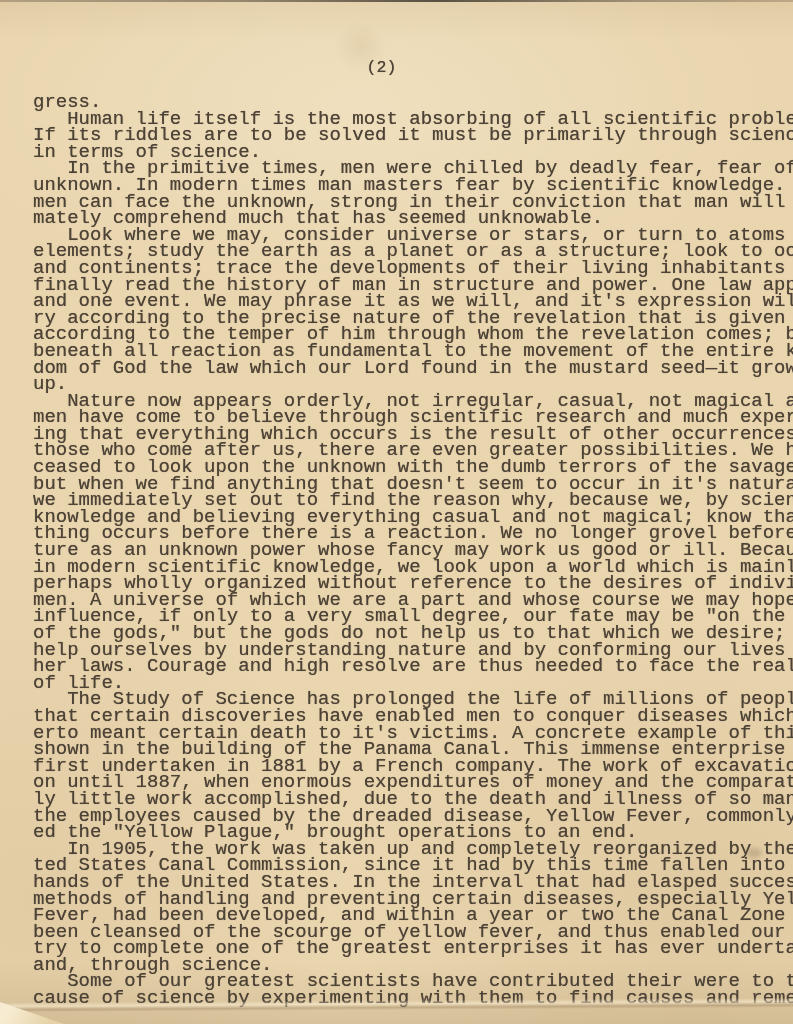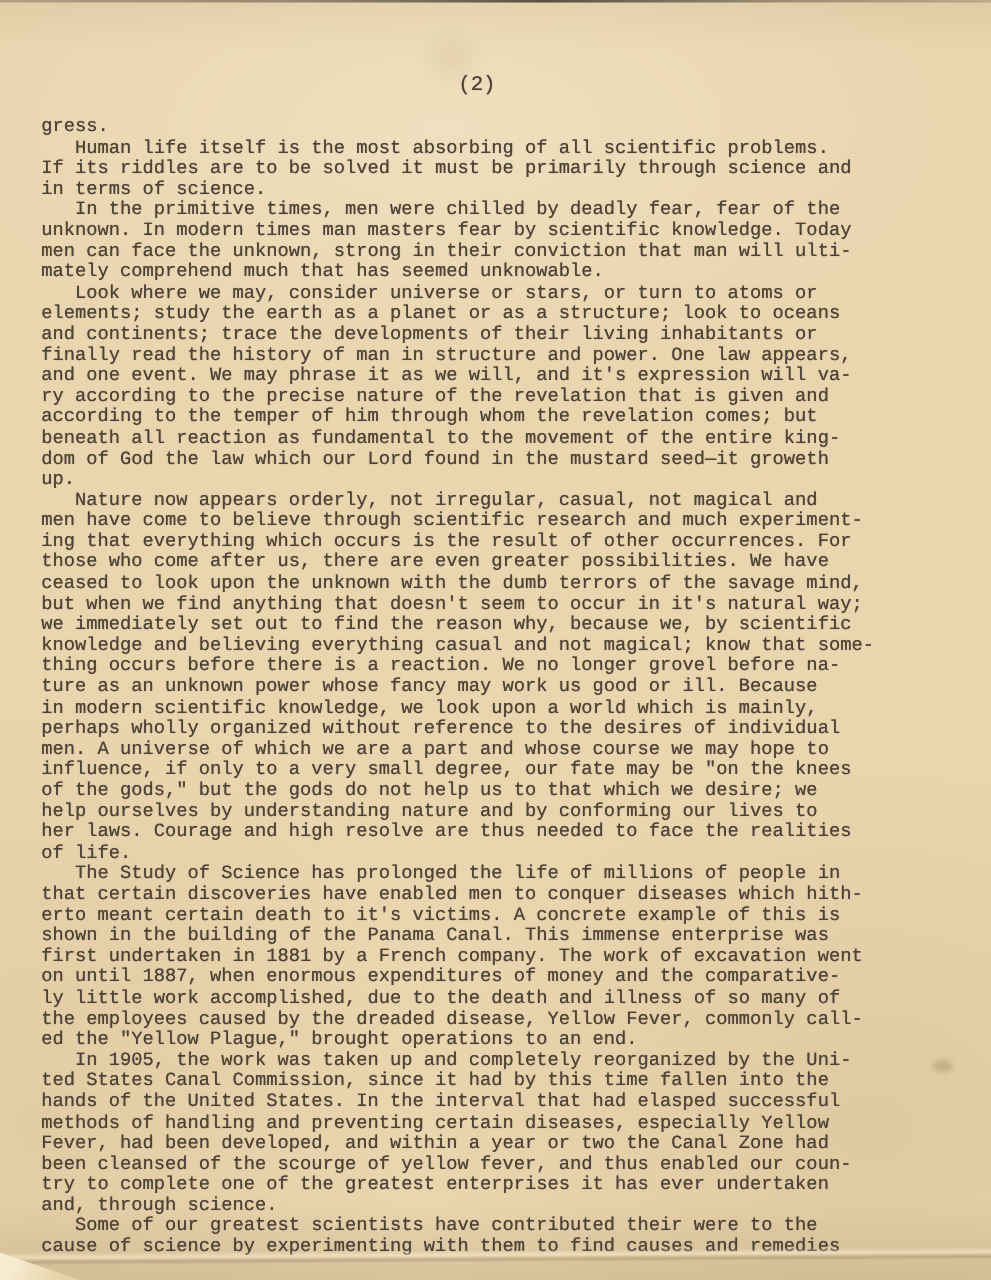--- a/index.html
+++ b/index.html
@@ -32,21 +32,21 @@
   }
   .page-number {
     position: absolute; top: 57px; left: 0; width: 763px;
     text-align: center;
     font-size: 16.6px; line-height: 22px;
     color: var(--ink);
     text-shadow: 0 0 0.7px rgba(74,63,50,0.75);
   }
   .typed {
     position: absolute; top: 94px; left: 33px; width: 732px;
-    font-size: 15px; line-height: 16.6px;
+    font-size: 19px; line-height: 16.6px;
     color: var(--ink);
     white-space: pre;
     text-shadow: 0 0 0.7px rgba(74,63,50,0.75);
   }
   .typed p { margin: 0; }
   .crease {
     position: absolute; left: 0; bottom: 14px; width: 793px; height: 10px;
     background: linear-gradient(180deg,
       rgba(255,242,214,0.00) 0%, rgba(255,242,214,0.55) 40%,
       rgba(125,98,62,0.28) 75%, rgba(125,98,62,0.00) 100%);

